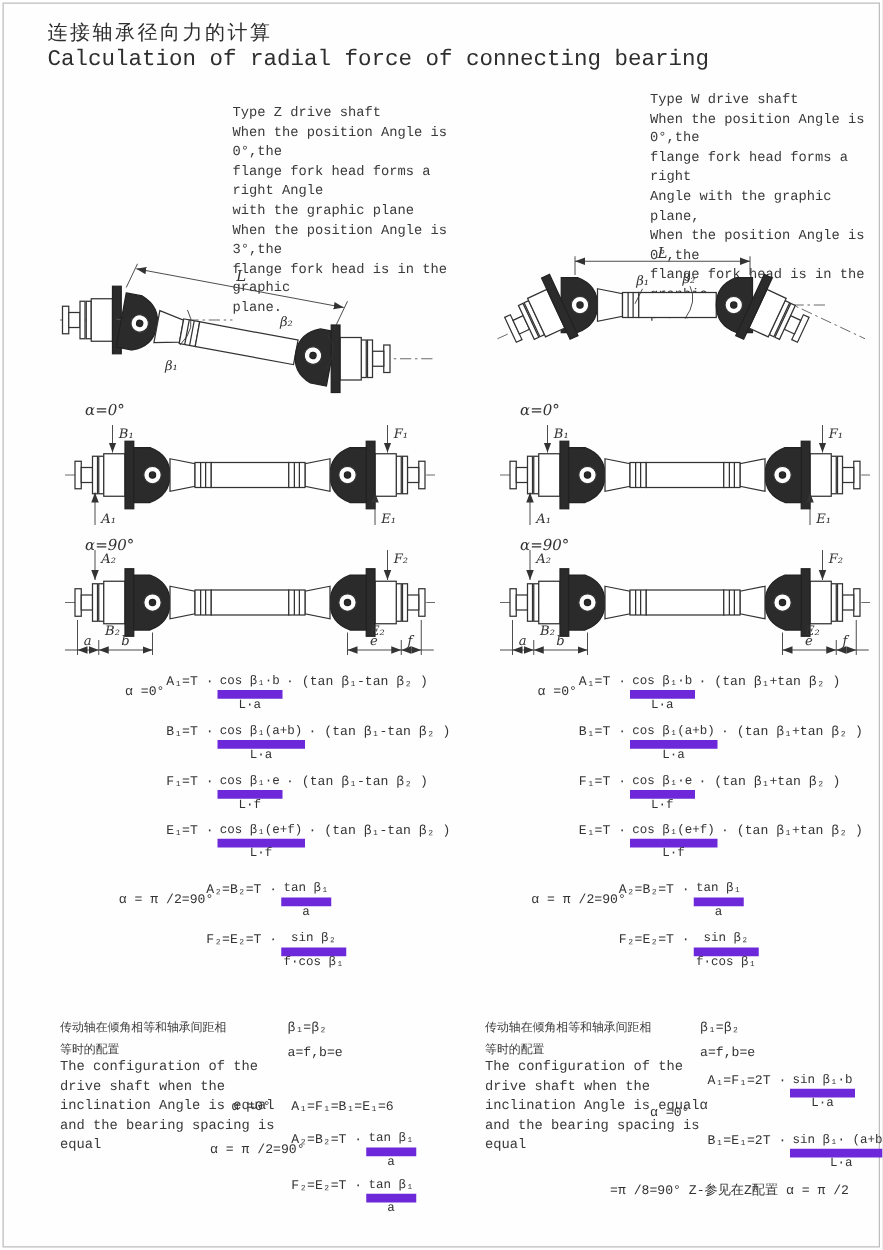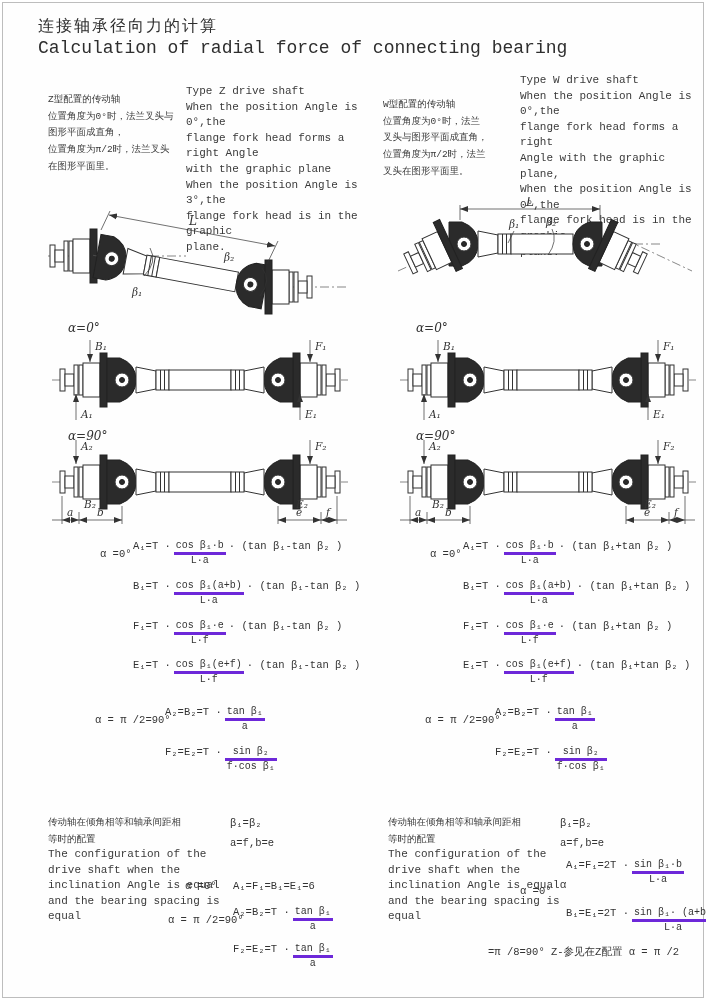--- a/index.html
+++ b/index.html
@@ -10,21 +10,21 @@
     overflow:hidden;
   }
   .abs{position:absolute;}
   .title-zh{font-size:16px;letter-spacing:2px;color:#2e2e2e;}
   .title-en{font-size:18px;color:#2e2e2e;}
   .ml{white-space:pre-line;}
   .desc-zh{font-size:9.5px;line-height:1.75;color:#3a3a3a;}
   .desc-en{font-size:11px;line-height:1.42;color:#3a3a3a;}
   .frow{position:absolute;display:inline-flex;align-items:flex-start;gap:3px;white-space:nowrap;font-size:10.5px;}
   .frac{display:inline-block;text-align:center;vertical-align:middle;font-size:10px;line-height:1.2;}
-  .frac .fn{display:block;border-bottom:3px solid #6d28d9;padding:0 2px;}
+  .frac .fn{display:block;border-bottom:7px solid #6d28d9;padding:0 2px;}
   .frac .fd{display:block;padding:0 2px;}
   .flabel{position:absolute;font-size:10.5px;white-space:nowrap;text-align:right;}
   
   .tech .wh{fill:#fff;stroke:#333;stroke-width:1;}
   .tech .dk{fill:#2b2b2b;stroke:#222;stroke-width:1;}
   .tech .ln{fill:none;stroke:#333;stroke-width:1;}
   .tech .cl{fill:none;stroke:#555;stroke-width:0.7;stroke-dasharray:9,3,2,3;}
   .tech .thin{fill:none;stroke:#333;stroke-width:0.7;}
   .tech text{fill:#333;stroke:none;}
   .lbl{font:italic 10.5px "DejaVu Serif",serif;}
@@ -73,37 +73,27 @@
       </g>
     </g>
   </defs>
 </svg>
 
 <div class="page">
 
   <div class="abs title-zh" style="left:38px;top:16px">连接轴承径向力的计算</div>
   <div class="abs title-en" style="left:38px;top:38px">Calculation of radial force of connecting bearing</div>
 
-  <div class="abs desc-zh ml" style="left:48px;top:92px;width:150px">Z型配置的传动轴
-位置角度为0°时，法兰叉头与
-图形平面成直角，
-位置角度为π/2时，法兰叉头
-在图形平面里。</div>
   <div class="abs desc-en ml" style="left:186px;top:84px;width:195px">Type Z drive shaft
 When the position Angle is 0°,the
 flange fork head forms a right Angle
 with the graphic plane
 When the position Angle is 3°,the
 flange fork head is in the graphic
 plane.</div>
-  <div class="abs desc-zh ml" style="left:383px;top:97px;width:135px">W型配置的传动轴
-位置角度为0°时，法兰
-叉头与图形平面成直角，
-位置角度为π/2时，法兰
-叉头在图形平面里。</div>
   <div class="abs desc-en ml" style="left:520px;top:73px;width:180px">Type W drive shaft
 When the position Angle is 0°,the
 flange fork head forms a right
 Angle with the graphic plane,
 When the position Angle is 0°,the
 flange fork head is in the graphic
 plane.</div>
 
   <svg class="abs tech" style="left:46px;top:204px" width="304" height="126" viewBox="0 0 304 126">
     <line class="cl" x1="2" y1="52" x2="140" y2="52"></line>

